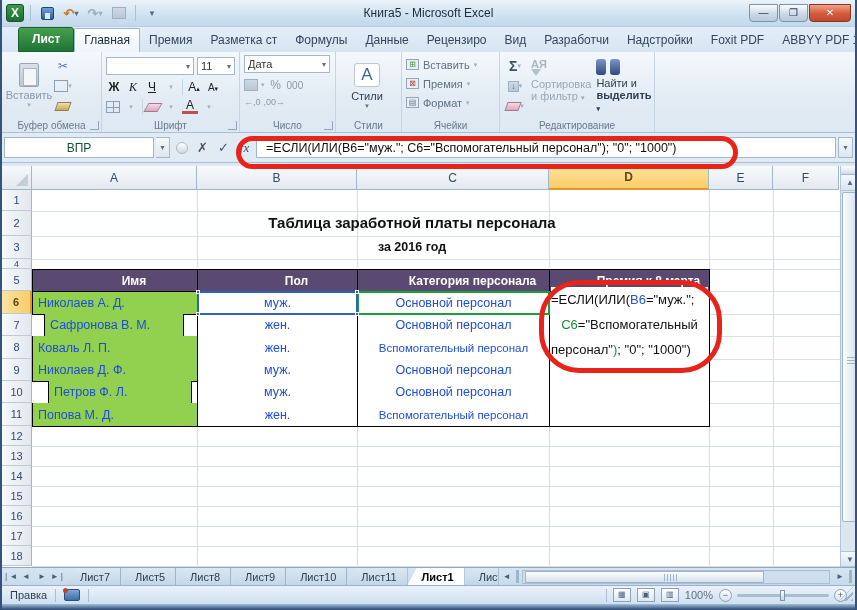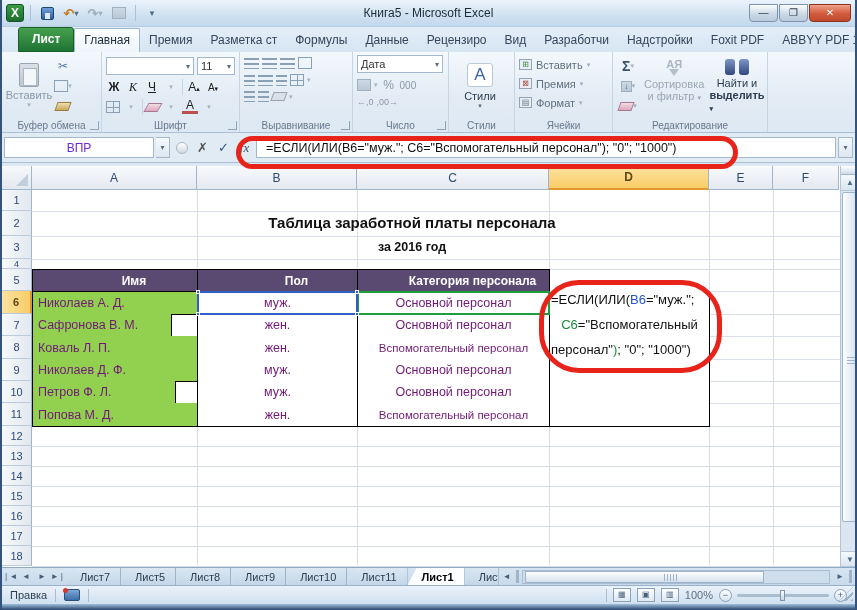--- a/index.html
+++ b/index.html
@@ -54,27 +54,27 @@
   .box-ico { width:14px; height:12px; border:1px solid #8aa0b4; position:relative; }
   .box-ico.cross::before { content:""; position:absolute; inset:0;
      background:linear-gradient(#8aa0b4,#8aa0b4) 50% 0/1px 100% no-repeat, linear-gradient(#8aa0b4,#8aa0b4) 0 50%/100% 1px no-repeat; }
   .sum { font-size:14px; font-weight:bold; color:#3c5268; }
   .eraser { width:14px; height:9px; background:linear-gradient(#f3dbe4,#dca8bd); border:1px solid #a87890; transform:skewX(-20deg); }
   .binoc { width:24px; height:16px; position:relative; margin-bottom:2px; }
   .binoc::before,.binoc::after { content:""; position:absolute; top:0; width:10px; height:16px; border-radius:3px; background:linear-gradient(#7d96c8,#32477e); }
   .binoc::before{left:0;} .binoc::after{right:0;}
   .az { font-size:11px; font-weight:bold; color:#a9b6c2; line-height:10px; }
   .funnel { width:0; height:0; border-left:5px solid transparent; border-right:5px solid transparent; border-top:7px solid #b3bfca; }
-  .vlabelbtn { display:flex; flex-direction:column; align-items:center; font-size:11px; line-height:12px; }
+  .vlabelbtn { display:flex; flex-direction:column; font-size:11px; line-height:12px; }
   .cellrow { display:flex; align-items:center; gap:4px; font-size:11px; color:#5f707f; height:19px; }
   .cell-ico { width:13px; height:11px; border:1px solid #93a6b8; background:#e9eef4; font-size:8px; line-height:9px; text-align:center; }
   
   .fbar { position:absolute; top:133px; left:0; right:0; height:30px; background:#e1ebf4; border-bottom:1px solid #a9bed2;
     display:flex; align-items:center; padding:3px 2px; gap:2px; }
-  .namebox { width:150px; height:21px; background:#fff; border:1px solid #a3b8cc; font-size:12px; color:#6d28d9;
+  .namebox { width:150px; height:21px; background:#fff; border:1px solid #a3b8cc; font-size:12px; color:#14532d;
     display:flex; align-items:center; justify-content:center; }
   .nb-arrow { width:14px; height:21px; border:1px solid #a3b8cc; border-left:none; background:linear-gradient(#f5f9fc,#dde7f0);
     font-size:8px; color:#5a707f; text-align:center; line-height:20px; }
   .fx-btn { width:19px; height:20px; display:flex; align-items:center; justify-content:center; font-size:13px; color:#3f5166; }
   .circle-btn { width:12px; height:12px; border-radius:50%; background:linear-gradient(#fff,#cfd9e2); border:1px solid #aab8c4; }
   .finput { flex:1; height:21px; background:#fff; border:1px solid #a3b8cc; font-size:12.5px; color:#111;
     display:flex; align-items:center; padding-left:9px; white-space:nowrap; overflow:hidden; }
   .fexpand { width:15px; height:21px; background:linear-gradient(#f5f9fc,#dde7f0); border:1px solid #a3b8cc; font-size:8px; color:#5a707f; text-align:center; line-height:19px; }
   
   .grid { position:absolute; top:166px; left:0; width:838px; height:401px; background:#fff; }
@@ -88,21 +88,21 @@
   .rhdr { width:30px; background:linear-gradient(to right,#f6f9fb,#e2e8ef); border-right:1px solid #9eb6ce; border-bottom:1px solid #bccadb;
     font-size:11px; color:#2e4a71; display:flex; align-items:center; justify-content:center; }
   .rhdr.sel { background:linear-gradient(to right,#fce3a0,#f9cd67); border-right:2px solid #e2962f; color:#5f4716; font-weight:bold; }
   .content { position:absolute; top:24px; left:30px; width:808px; bottom:0; overflow:hidden; }
   .vline { position:absolute; top:0; bottom:0; width:1px; background:#d8dfe8; }
   .hline { position:absolute; left:0; right:0; height:1px; background:#d8dfe8; }
   .sheet-title { position:absolute; left:30px; width:700px; text-align:center; font-weight:bold; color:#111; }
   
   .tbl-hcell { position:absolute; background:#5a4971; border:1px solid #000; color:#fff; font-weight:bold; font-size:12px;
     display:flex; align-items:center; justify-content:center;padding-left:38px; }
-  .tbl-cell { position:absolute; background:#fff; border:1px solid #000; border-top:none; font-size:12.5px; color:#701a75;
+  .tbl-cell { position:absolute; background:#fff; border:1px solid #000; border-top:none; font-size:12.5px; color:#1d4ed8;
     display:flex; align-items:center; justify-content:center; }
   .tbl-cell.namecol { background:#92d050; justify-content:flex-start; padding-left:5px; }
   .selB { position:absolute; border:2px solid #3060c8; z-index:6; }
   .selB i { position:absolute; width:4px; height:4px; background:#3060c8; border:1px solid #fff; }
   .selC { position:absolute; border:2px solid #1e9e3f; z-index:5; }
   .editbox { position:absolute; background:#fff; z-index:7; font-size:13px; color:#111; text-align:center; line-height:25px; white-space:nowrap; }
   .editbox .l1 { text-align:left; }
   .ref-b { color:#2456c9; } .ref-g { color:#1a8c3c; }
   .oval { position:absolute; border:5px solid #e8231a; border-radius:28px; z-index:9; pointer-events:none; }
   
@@ -231,43 +231,20 @@
         <div style="width:1px;height:16px;background:#c6d5e3"></div>
         <div class="eraser" style="transform:skewX(-30deg)"></div>
         <div class="fbtn" style="font-size:7px;color:#9fb0bf">▾</div>
         <div class="fbtn bar-red">А</div>
         <div class="fbtn" style="font-size:7px;color:#9fb0bf">▾</div>
       </div>
       <div class="glabel">Шрифт</div>
       <div class="launch"></div>
     </div>
 
-    <div class="rgroup" style="width:113px">
-      <div class="frow">
-          <div class="lines"></div>
-          <div class="lines"></div>
-          <div class="lines"></div>
-          <div class="box-ico"></div>
-        </div>
-      <div class="frow" style="margin-top:5px">
-          <div class="lines short"></div>
-          <div class="lines"></div>
-          <div class="lines short"></div>
-          <div class="box-ico cross"></div>
-          <span style="font-size:7px;color:#9fb0bf">▾</span>
-        </div>
-      <div class="frow" style="margin-top:5px">
-          <div class="lines short"></div>
-          <div class="lines short"></div>
-          <div class="eraser" style="background:#d9e0e8;border-color:#96a4b2"></div>
-          <span style="font-size:7px;color:#9fb0bf">▾</span>
-        </div>
-      <div class="glabel">Выравнивание</div>
-      <div class="launch"></div>
-    </div>
 
     <div class="rgroup" style="width:96px">
       <div class="combo" style="width:86px">
           <span>Дата</span>
           <span class="arrow">▾</span>
         </div>
       <div class="frow" style="margin-top:5px">
         <div class="grid-ico"></div>
           <span style="font-size:7px;color:#9fb0bf">▾</span>
         <div class="fbtn ghost">%</div>
@@ -412,42 +389,43 @@
         <div class="hline" style="top:356px"></div>
           <div class="hline" style="top:376px"></div>
       </div>
 
       <div class="sheet-title" style="top:24px;font-size:15px;left:30px">Таблица заработной платы персонала</div>
       <div class="sheet-title" style="top:50px;font-size:12.5px;left:30px">за 2016 год</div>
 
       <div class="tbl-hcell" style="left:0;top:79px;width:166px;height:23px">Имя</div>
       <div class="tbl-hcell" style="left:325px;top:79px;width:193px;height:23px">Категория персонала</div>
       <div class="tbl-hcell" style="left:165px;top:79px;width:161px;height:23px">Пол</div>
+      <div class="tbl-hcell" style="left:517px;top:79px;width:161px;height:23px">Премия к 8 марта</div>
 
       <div class="tbl-cell namecol" style="left:0;top:102px;width:166px;height:23px">Николаев А. Д.</div>
       <div class="tbl-cell" style="left:165px;top:102px;width:161px;height:23px">муж.</div>
       <div class="tbl-cell" style="left:325px;top:102px;width:193px;height:23px">Основной персонал</div>
       <div class="tbl-cell" style="left:517px;top:102px;width:161px;height:23px"></div>
 
-      <div class="tbl-cell namecol" style="left:0;top:124px;width:140px;height:23px">Сафронова В. М.</div>
+      <div class="tbl-cell namecol" style="left:12px;top:124px;width:140px;height:23px">Сафронова В. М.</div>
       <div class="tbl-cell" style="left:165px;top:124px;width:161px;height:23px">жен.</div>
       <div class="tbl-cell" style="left:325px;top:124px;width:193px;height:23px">Основной персонал</div>
       <div class="tbl-cell" style="left:517px;top:124px;width:161px;height:23px"></div>
 
       <div class="tbl-cell namecol" style="left:0;top:146px;width:166px;height:24px">Коваль Л. П.</div>
       <div class="tbl-cell" style="left:165px;top:146px;width:161px;height:24px">жен.</div>
       <div class="tbl-cell" style="left:325px;top:146px;width:193px;height:24px;font-size:11.5px">Вспомогательный персонал</div>
       <div class="tbl-cell" style="left:517px;top:146px;width:161px;height:24px"></div>
 
       <div class="tbl-cell namecol" style="left:0;top:169px;width:166px;height:23px">Николаев Д. Ф.</div>
       <div class="tbl-cell" style="left:165px;top:169px;width:161px;height:23px">муж.</div>
       <div class="tbl-cell" style="left:325px;top:169px;width:193px;height:23px">Основной персонал</div>
       <div class="tbl-cell" style="left:517px;top:169px;width:161px;height:23px"></div>
 
-      <div class="tbl-cell namecol" style="left:0;top:191px;width:144px;height:23px">Петров Ф. Л.</div>
+      <div class="tbl-cell namecol" style="left:16px;top:191px;width:144px;height:23px">Петров Ф. Л.</div>
       <div class="tbl-cell" style="left:165px;top:191px;width:161px;height:23px">муж.</div>
       <div class="tbl-cell" style="left:325px;top:191px;width:193px;height:23px">Основной персонал</div>
       <div class="tbl-cell" style="left:517px;top:191px;width:161px;height:23px"></div>
 
       <div class="tbl-cell namecol" style="left:0;top:213px;width:166px;height:24px">Попова М. Д.</div>
       <div class="tbl-cell" style="left:165px;top:213px;width:161px;height:24px">жен.</div>
       <div class="tbl-cell" style="left:325px;top:213px;width:193px;height:24px;font-size:11.5px">Вспомогательный персонал</div>
       <div class="tbl-cell" style="left:517px;top:213px;width:161px;height:24px"></div>
 
       <div class="selC" style="left:325px;top:101px;width:193px;height:24px"></div>

